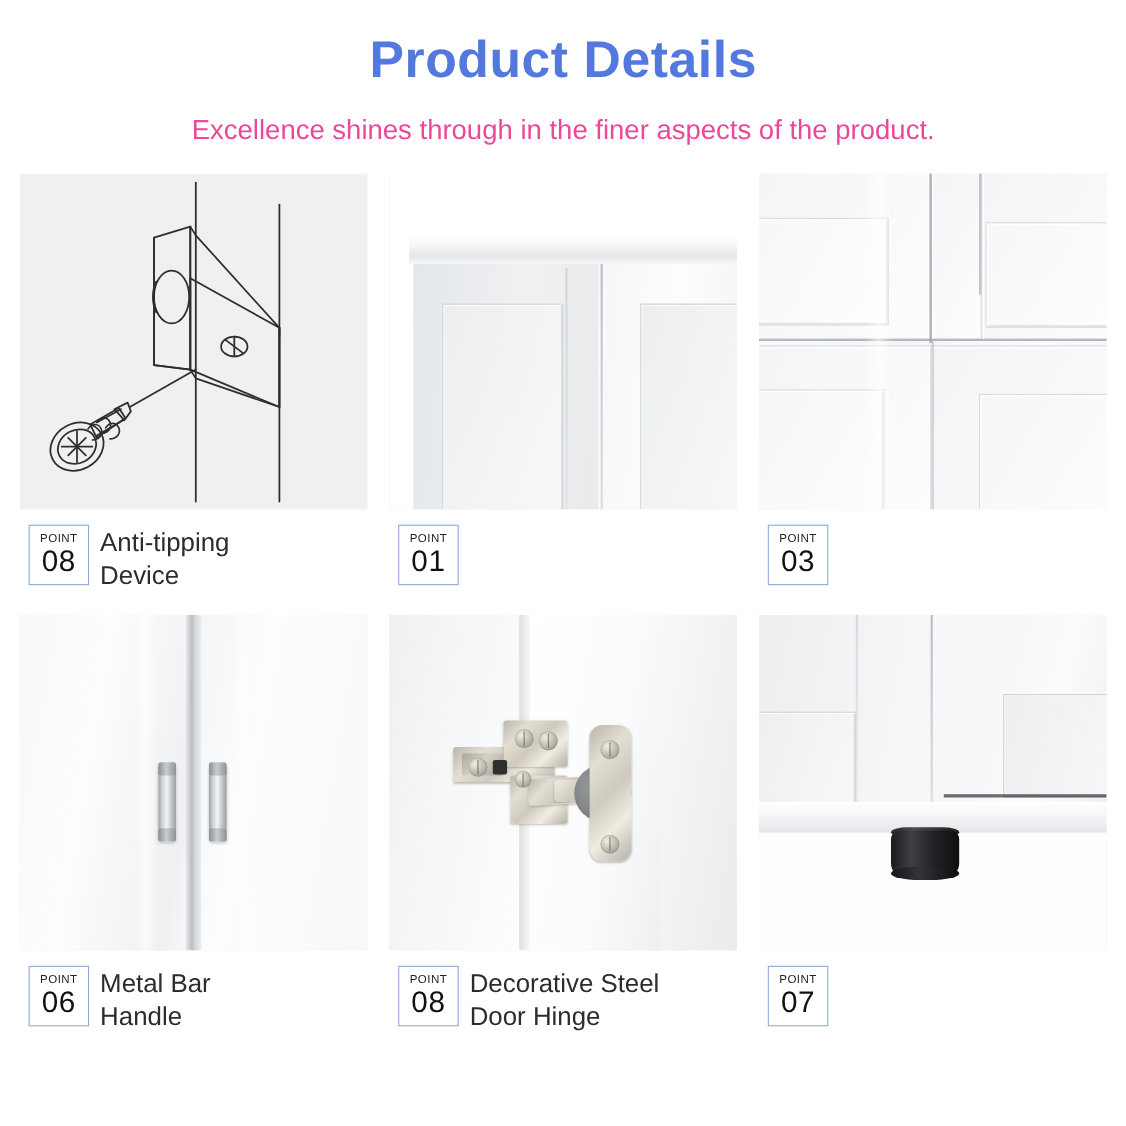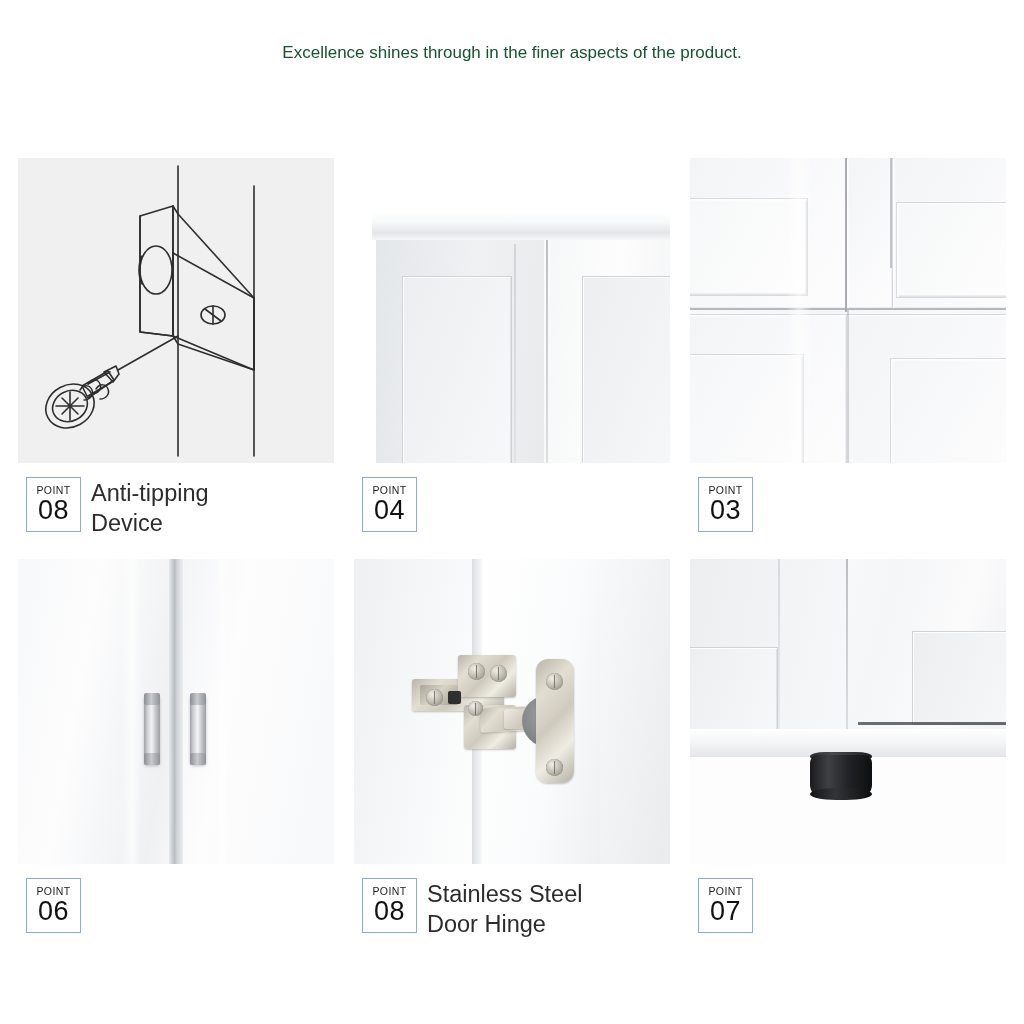--- a/index.html
+++ b/index.html
@@ -29,24 +29,24 @@
   }
   .page-title {
     font-size: 47px;
     font-weight: 700;
     letter-spacing: 0.5px;
     color: #5479de;
     line-height: 1.0;
     margin: 0;
   }
   .page-subtitle {
-    font-size: 17px;
+    font-size: 25px;
     font-weight: 400;
-    color: #14532d;
-    margin: 14px 0 0 0;
+    color: #ec4899;
+    margin: 28px 0 0 0;
     line-height: 1.1;
   }
 
   
   .grid {
     position: absolute;
     left: 18px;
     top: 158px;
     width: 988px;
     display: grid;
@@ -261,20 +261,21 @@
     border-radius:50%/60%;
     background:linear-gradient(90deg,#141517,#333437 40%,#0d0e0f);
   }
 </style>
 </head>
 <body>
 
 <div class="page">
 
   <div class="header">
+    <h1 class="page-title">Product Details</h1>
     <p class="page-subtitle">Excellence shines through in the finer aspects of the product.</p>
   </div>
 
   <div class="grid">
 
     <div class="cell">
       <div class="media">
         <svg class="artwork" viewBox="0 0 316 305">
           <g fill="none" stroke="#2e2e2e" stroke-width="1.6" stroke-linejoin="round" stroke-linecap="round">
 
@@ -346,21 +347,21 @@
 
           <div class="panel-inset" style="left:228px; top:118px; width:104px; height:194px;"></div>
 
           <div class="seam-v" style="left:192px; top:82px; height:230px;"></div>
           <div class="seam-v" style="left:160px; top:86px; height:226px; opacity:.5;"></div>
         </div>
       </div>
       <div class="caption">
         <div class="badge">
           <span class="badge-word">POINT</span>
-          <span class="badge-num">04</span>
+          <span class="badge-num">01</span>
         </div>
       </div>
     </div>
 
     <div class="cell">
       <div class="media">
         <div class="media-inner">
           <div class="grv-bg"></div>
 
           <div class="grv-panel" style="left:-12px; top:-10px; width:168px; height:160px;"></div>
@@ -410,20 +411,22 @@
           <div class="handle" style="left:172px; top:136px;"></div>
           <div class="handle-cap" style="left:172px; top:134px;"></div>
           <div class="handle-cap" style="left:172px; top:194px;"></div>
         </div>
       </div>
       <div class="caption">
         <div class="badge">
           <span class="badge-word">POINT</span>
           <span class="badge-num">06</span>
         </div>
+        <div class="caption-text">Metal Bar
+Handle</div>
       </div>
     </div>
 
     <div class="cell row2">
       <div class="media">
         <div class="media-inner">
           <div class="hinge-bg"></div>
           <div class="hinge-door-edge"></div>
           <div class="hinge-frame"></div>
 
@@ -448,21 +451,21 @@
 
           <div style="position:absolute; left:94px; top:132px; width:13px; height:13px;
                background:#2e2f31; border-radius:2px;"></div>
         </div>
       </div>
       <div class="caption">
         <div class="badge">
           <span class="badge-word">POINT</span>
           <span class="badge-num">08</span>
         </div>
-        <div class="caption-text">Stainless Steel
+        <div class="caption-text">Decorative Steel
 Door Hinge</div>
       </div>
     </div>
 
     <div class="cell row2">
       <div class="media">
         <div class="media-inner">
           <div class="leg-bg"></div>
           <div class="leg-cab"></div>
           <div class="leg-side"></div>

